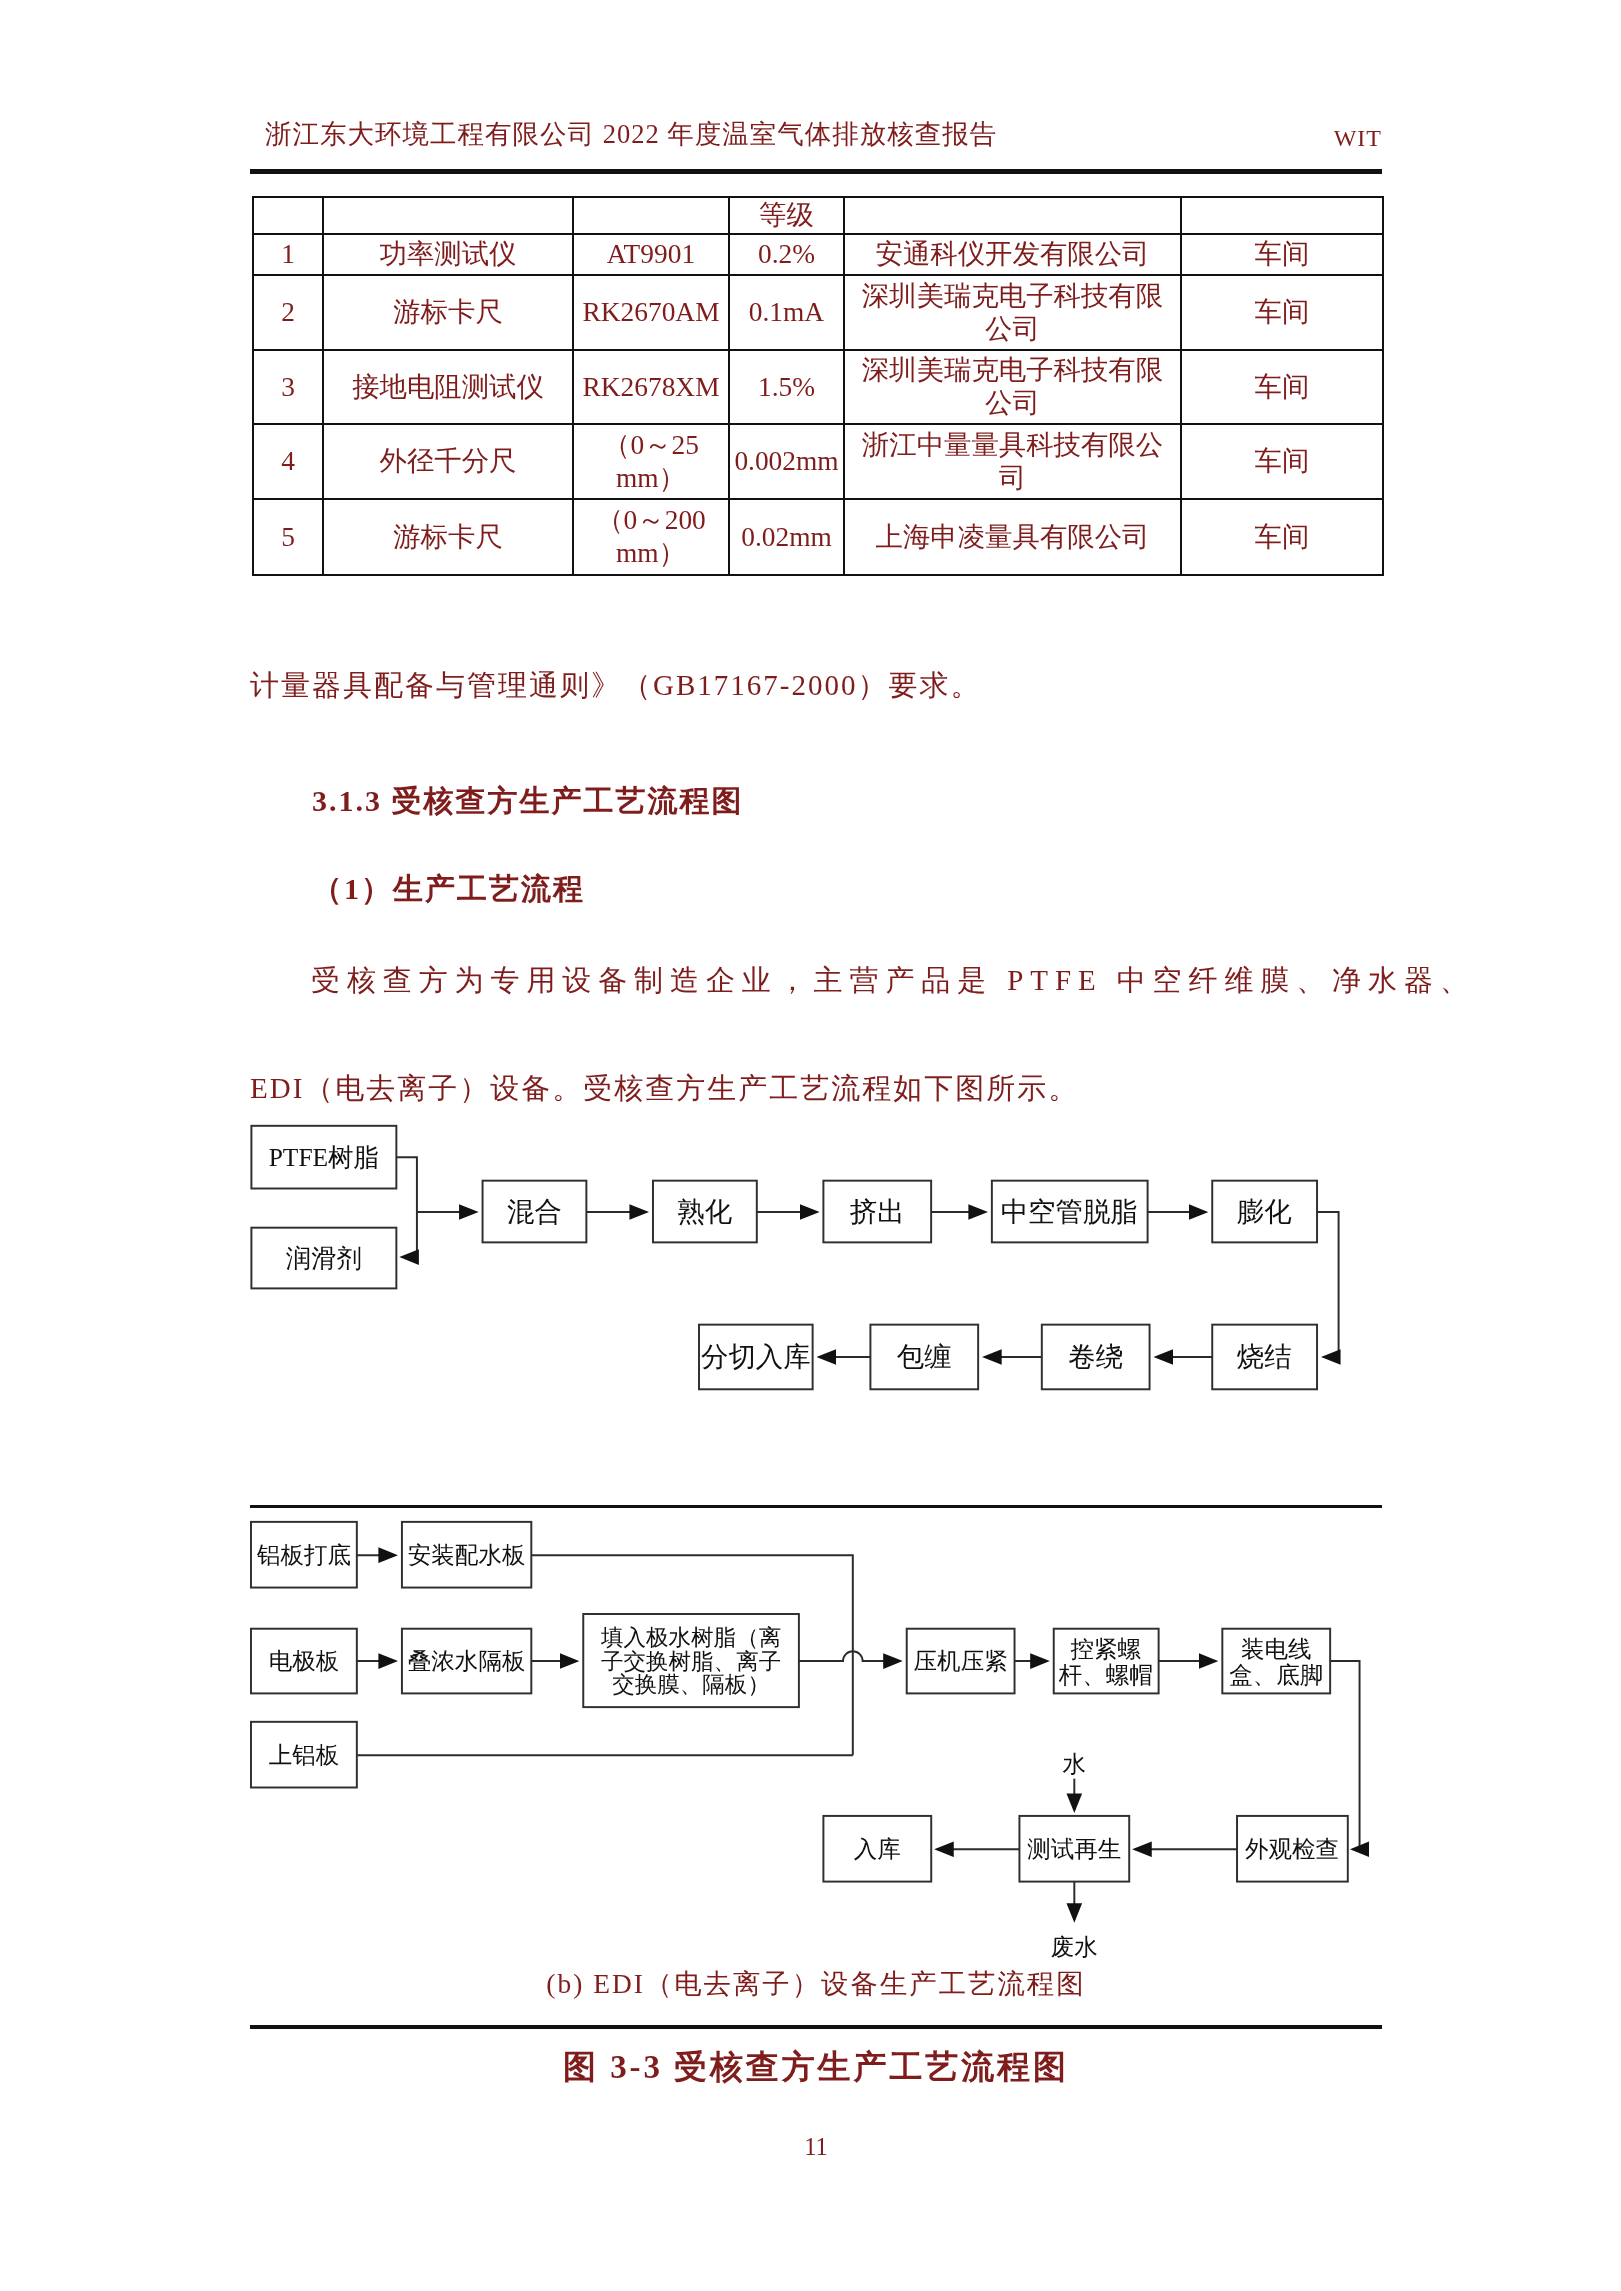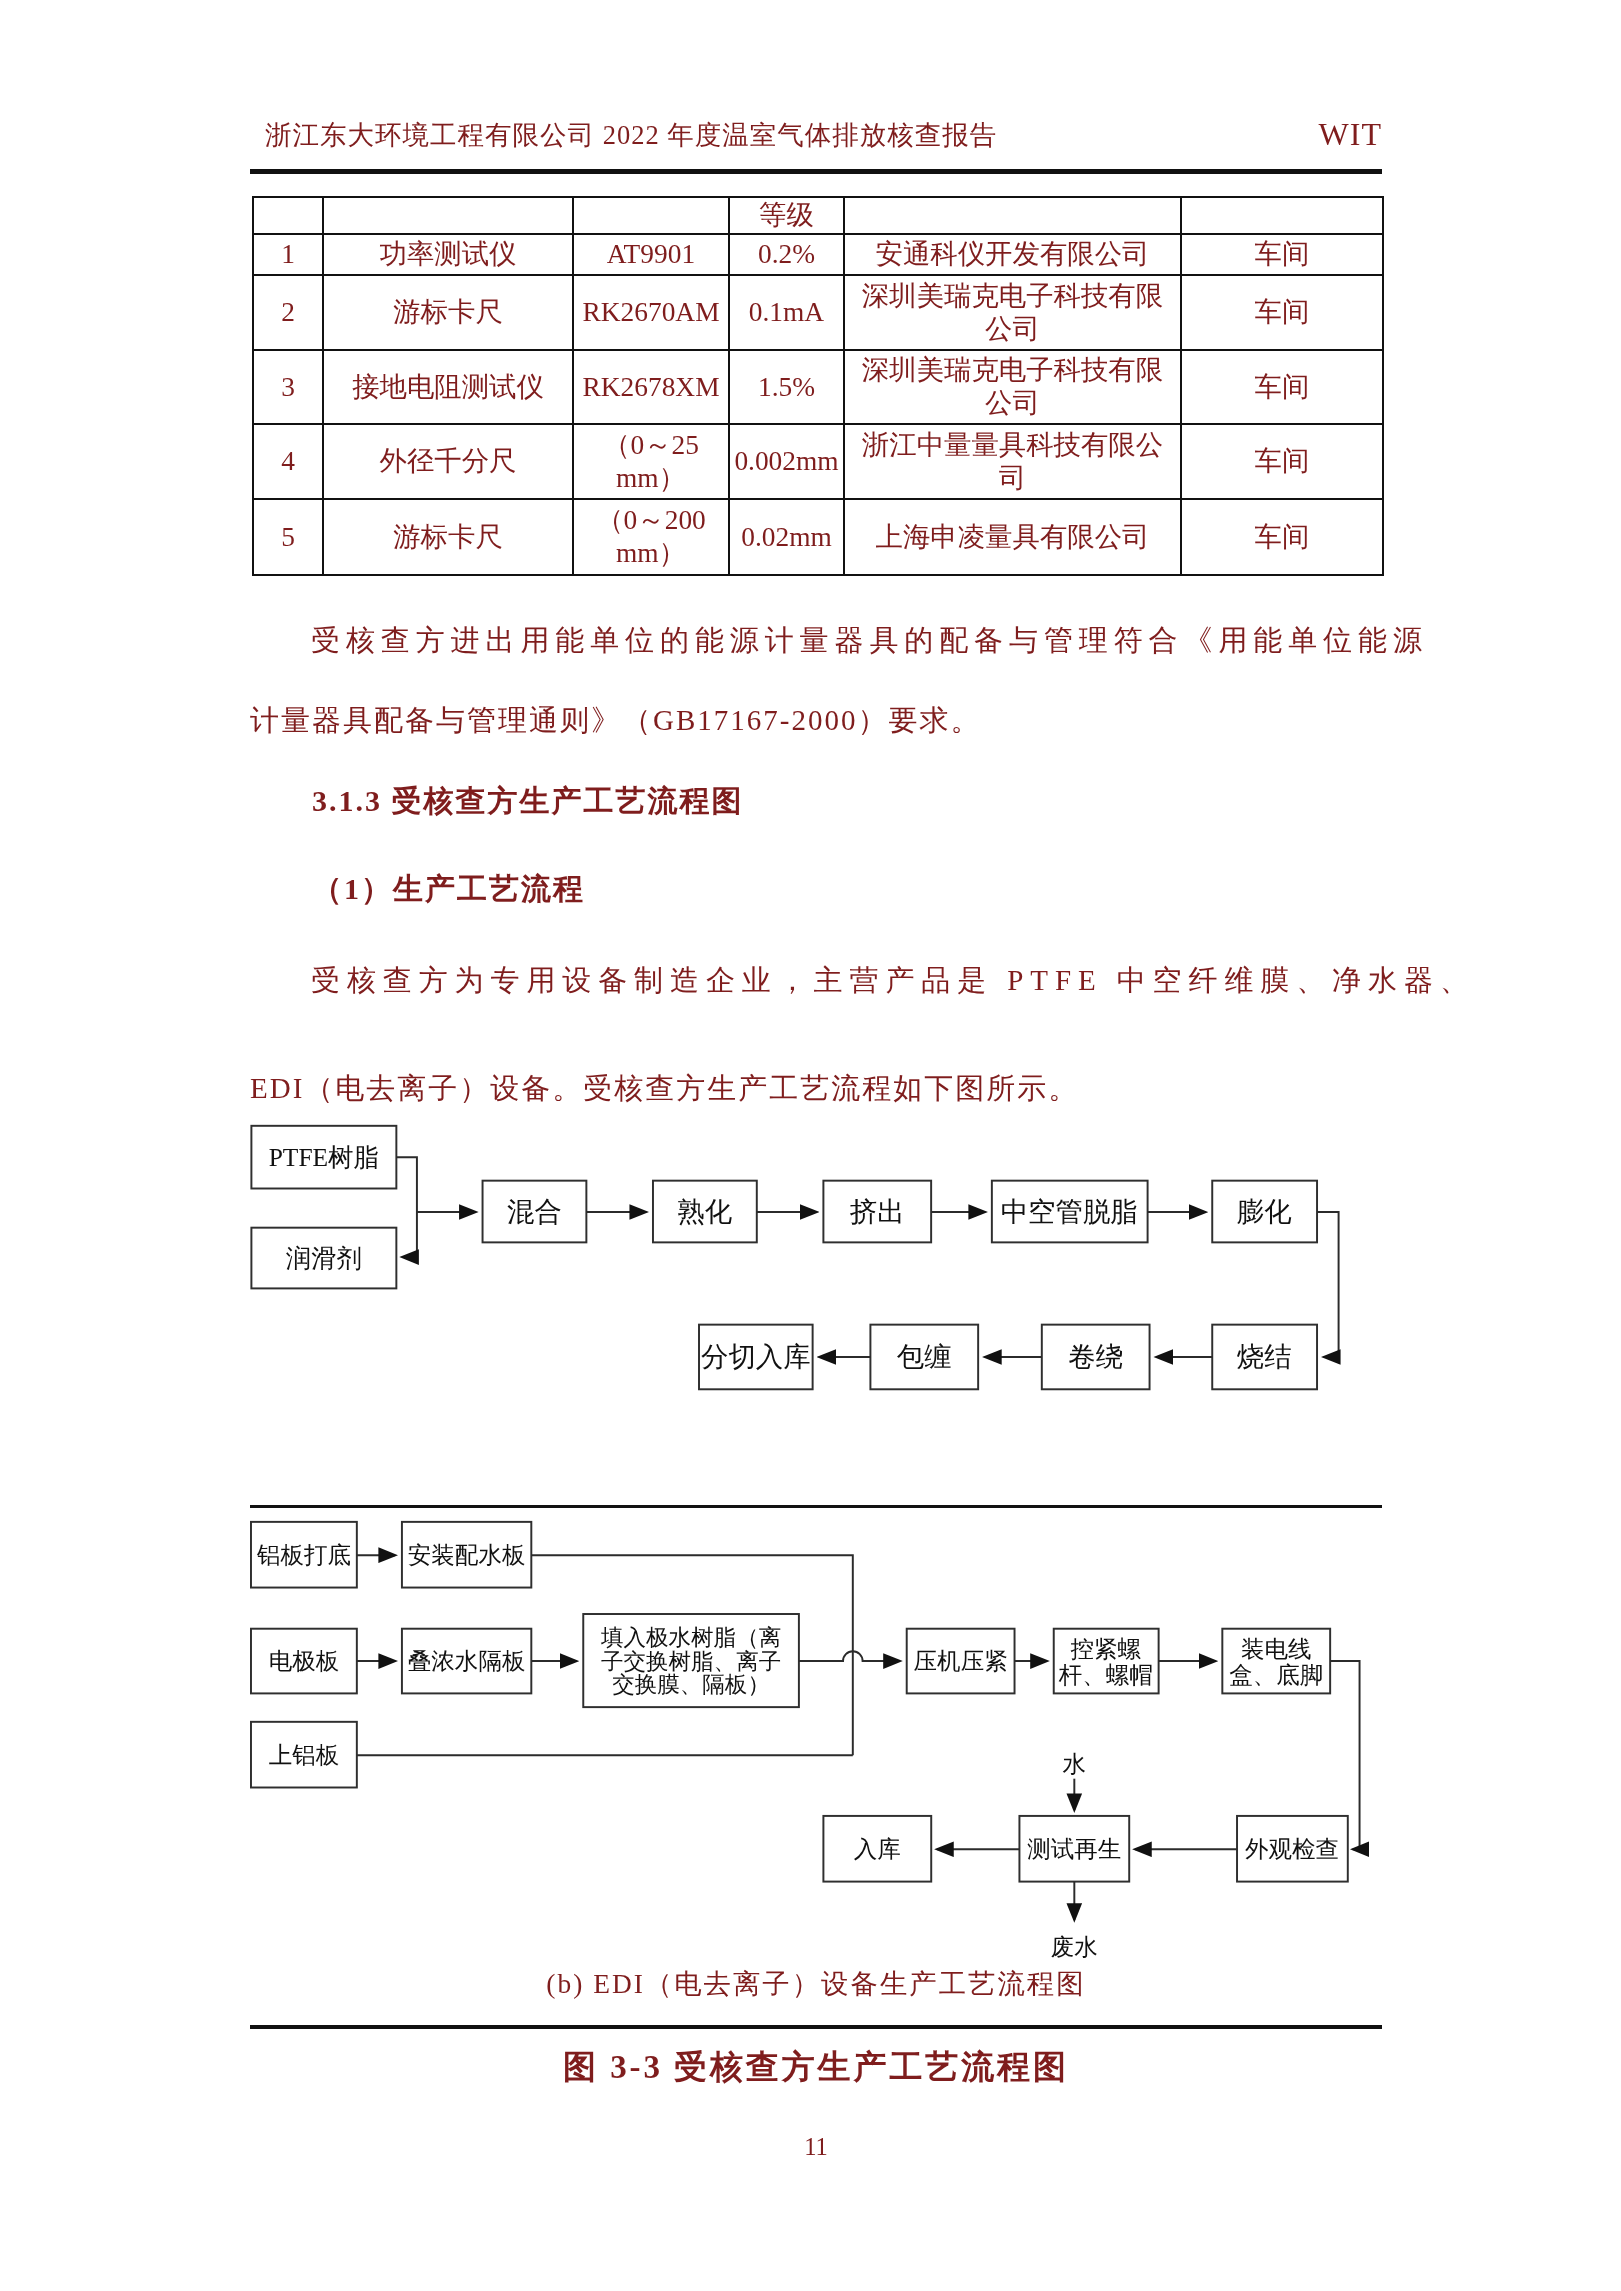--- a/index.html
+++ b/index.html
@@ -8,21 +8,21 @@
     width:1621px;height:2292px;
     margin:0 auto;
     background:#ffffff;
     font-family:"Liberation Serif","DejaVu Serif",serif;
     color:#7f1d1d;
     overflow:hidden;
   }
   
   .hdr{position:absolute;top:116px;left:265px;width:1117px;display:flex;justify-content:space-between;align-items:flex-end;}
   .hdr-title{font-size:26.5px;letter-spacing:1px;white-space:nowrap;}
-  .hdr-mark{font-size:32px;letter-spacing:1px;}
+  .hdr-mark{font-size:24px;letter-spacing:1px;}
   .rule{position:absolute;left:250px;width:1132px;background:#111;}
   .rule-top{top:169px;height:4.9px;}
   .rule-figtop{top:1505px;height:2.9px;}
   .rule-figbot{top:2025px;height:3.9px;}
   
   .tbl-wrap{position:absolute;top:196px;left:252px;}
   table.doc{border-collapse:collapse;table-layout:fixed;width:1129px;border:2.9px solid #111;}
   table.doc td{border-left:2px solid #111;border-right:2px solid #111;border-top:2.9px solid #111;border-bottom:2.9px solid #111;
     text-align:center;vertical-align:middle;font-size:27.4px;line-height:33px;padding:0 2px;overflow:hidden;margin-top:39px;}
   tr.r-h{height:37px;} tr.r-1{height:41px;} tr.r-2{height:75px;} tr.r-3{height:74px;} tr.r-4{height:75px;} tr.r-5{height:76px;}
@@ -152,21 +152,20 @@
               <span class="ln">上海申凌量具有限公司</span>
               <span class="ln"></span>
             </td>
         <td>车间</td>
       </tr>
     </tbody>
       </table>
   </div>
 
   <div class="body-par par-1">
-    <div class="l1">受核查方进出用能单位的能源计量器具的配备与管理符合《用能单位能源</div>
     <div class="l2">计量器具配备与管理通则》（GB17167-2000）要求。</div>
   </div>
 
   <div class="h-num h-313">3.1.3 受核查方生产工艺流程图</div>
   <div class="h-num h-sub">（1）生产工艺流程</div>
 
   <div class="body-par par-2">
     <div class="l1">受核查方为专用设备制造企业，主营产品是 PTFE 中空纤维膜、净水器、</div>
     <div class="l2">EDI（电去离子）设备。受核查方生产工艺流程如下图所示。</div>
   </div>

